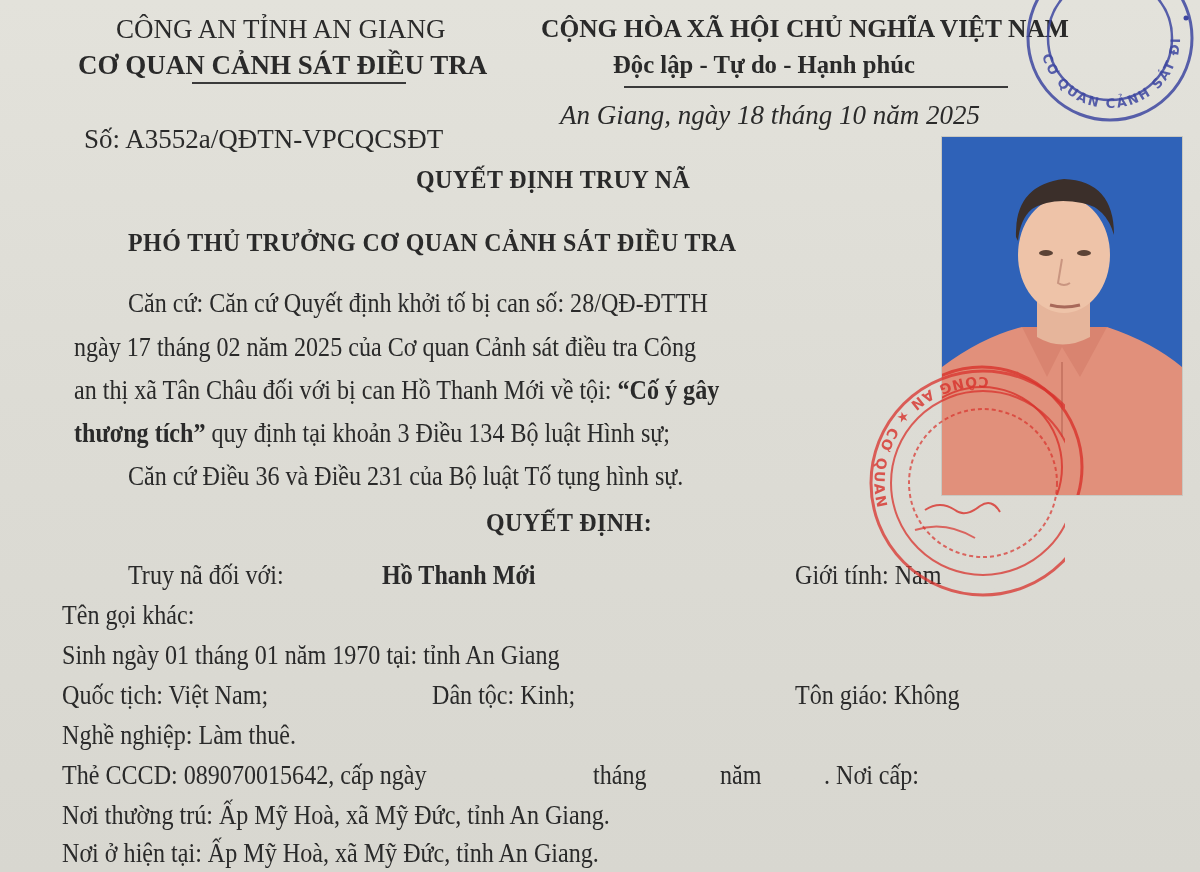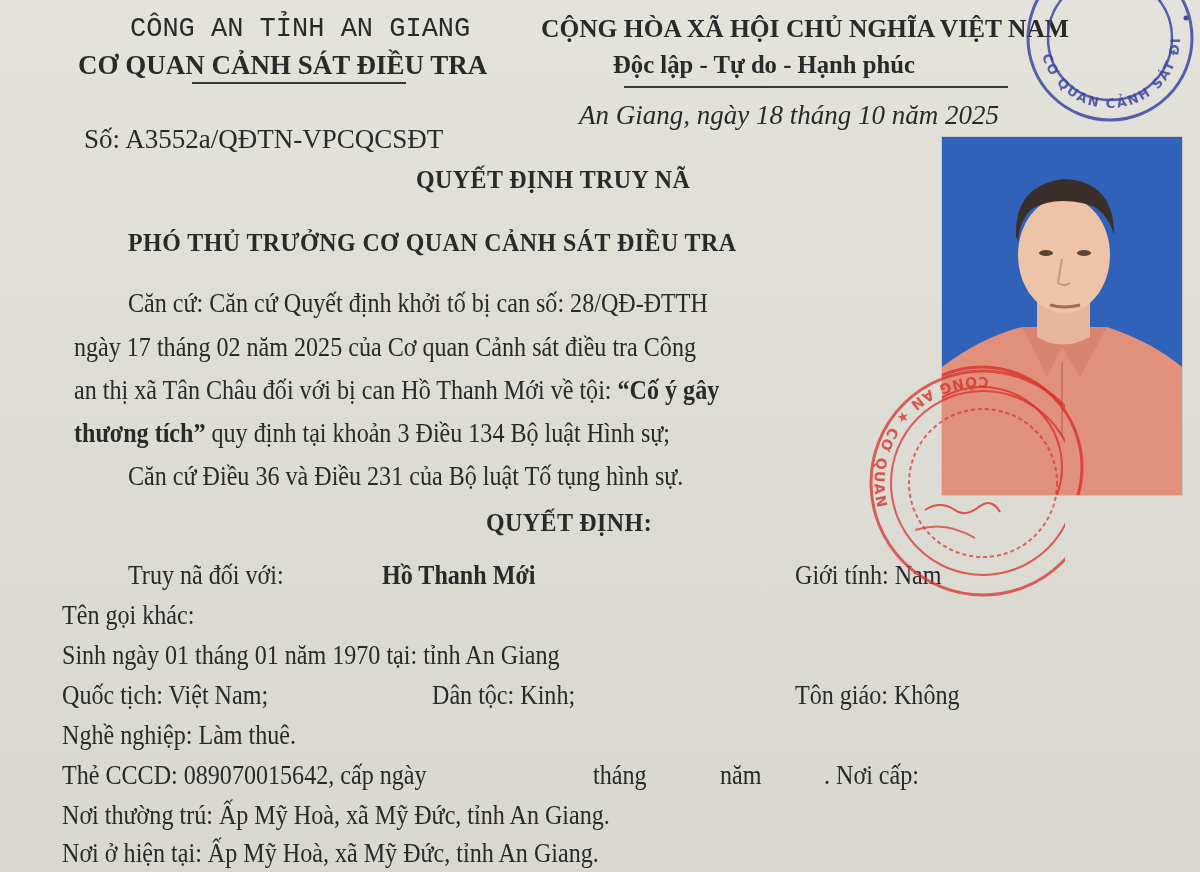--- a/index.html
+++ b/index.html
@@ -36,29 +36,29 @@
       box-shadow: 0 0 0 1px #c9c8c1;
     }
     .photo svg { display: block; }
     .stamp { position: absolute; pointer-events: none; }
   </style>
 </head>
 <body>
 
 <div class="paper"></div>
 
-<div class="abs hdr-left" style="left:130px; top:14px;font-family:Liberation Mono, monospace;">CÔNG AN TỈNH AN GIANG</div>
+<div class="abs hdr-left" style="left:116px; top:14px;">CÔNG AN TỈNH AN GIANG</div>
 <div class="abs hdr-left-bold" style="left:78px; top:50px;">CƠ QUAN CẢNH SÁT ĐIỀU TRA</div>
 <div class="underline" style="left:192px; top:82px; width:214px;"></div>
 <div class="abs hdr-left" style="left:84px; top:100px;margin-top:24px;">Số: A3552a/QĐTN-VPCQCSĐT</div>
 
 <div class="abs hdr-right-bold" style="left:541px; top:14px; transform:scaleX(0.98); transform-origin:left center;">CỘNG HÒA XÃ HỘI CHỦ NGHĨA VIỆT NAM</div>
 <div class="abs hdr-right-bold" style="left:613px; top:50px; transform:scaleX(0.95); transform-origin:left center;">Độc lập - Tự do - Hạnh phúc</div>
 <div class="underline" style="left:624px; top:86px; width:384px;"></div>
-<div class="abs hdr-left italic" style="left:579px; top:100px;">An Giang, ngày 18 tháng 10 năm 2025</div>
+<div class="abs hdr-left italic" style="left:560px; top:100px;">An Giang, ngày 18 tháng 10 năm 2025</div>
 
 <svg class="stamp" style="left:1010px; top:-42px;" width="190" height="180" viewBox="0 0 190 180">
   <circle cx="100" cy="80" r="82" fill="none" stroke="#3d46a0" stroke-width="3" opacity="0.85"></circle>
   <circle cx="100" cy="80" r="62" fill="none" stroke="#3d46a0" stroke-width="2.5" opacity="0.85"></circle>
   <defs>
       <path id="bluearc" d="M 30 80 A 70 70 0 0 0 170 80"></path>
     </defs>
   <text font-family="DejaVu Sans, sans-serif" font-size="13" font-weight="bold" fill="#3d46a0" opacity="0.85" letter-spacing="2">
     <textPath href="#bluearc" startOffset="8%">CƠ QUAN CẢNH SÁT ĐIỀU TRA</textPath>
   </text>

